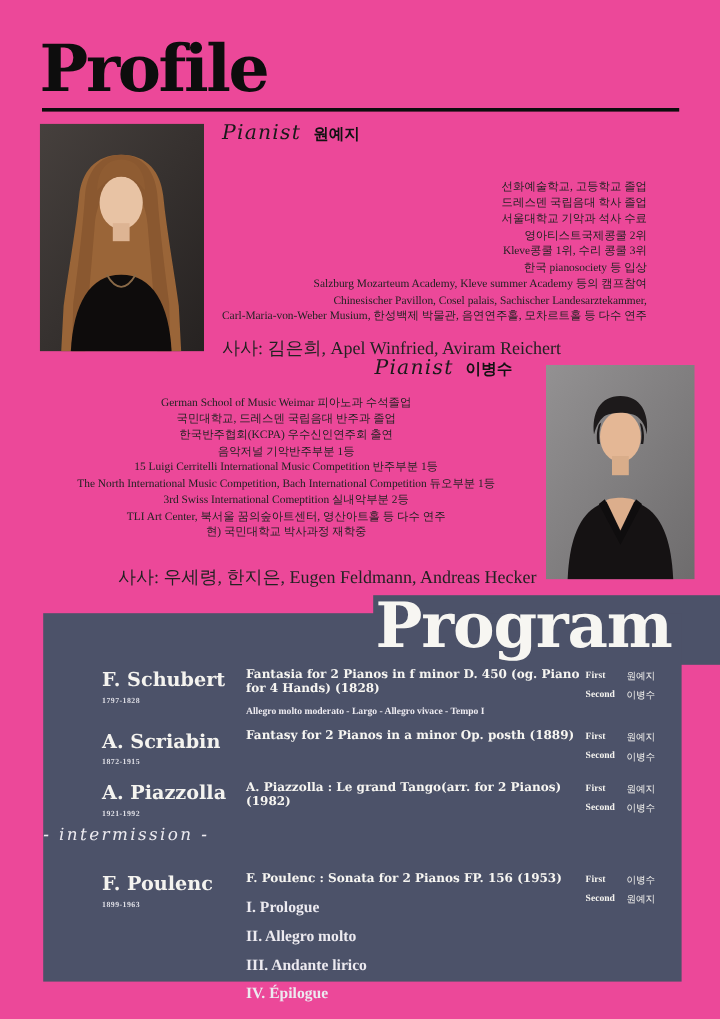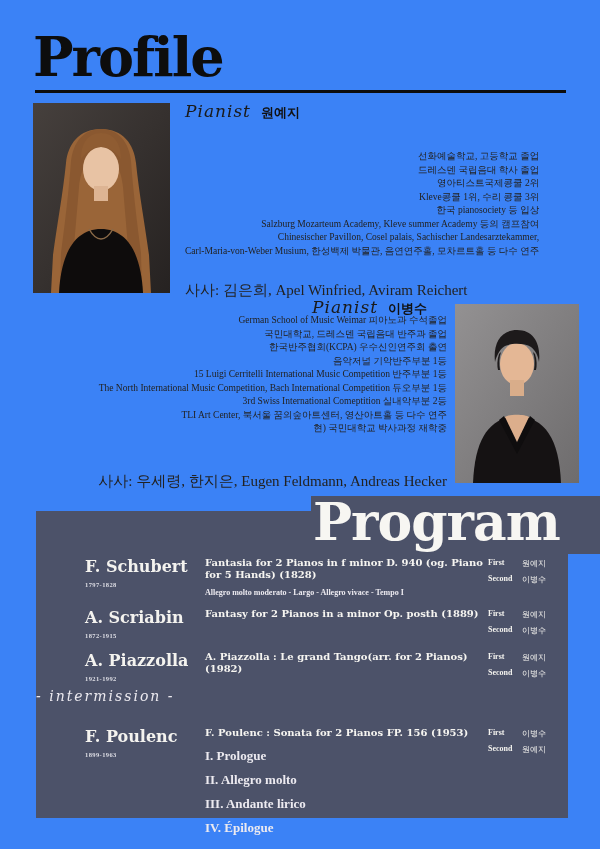--- a/index.html
+++ b/index.html
@@ -1,17 +1,17 @@
 <!DOCTYPE html>
 <html><head>
 <meta charset="utf-8">
 <style>
   * { margin:0; padding:0; box-sizing:border-box; }
   body { background:#ffffff; font-family:"Liberation Serif","DejaVu Serif",serif; }
-  .page { position:relative; width:600px; height:849px; background:#3b82f6; overflow:hidden; }
+  .page { position:relative; width:600px; height:849px; background:#ec4899; overflow:hidden; }
 
   
   .profile-title {
     position:absolute; left:33px; top:26px;
     font-family:"DejaVu Serif",serif; font-weight:700;
     font-size:54px; line-height:62px; letter-spacing:-2px; color:#0d0d0d;
   }
   .header-rule { position:absolute; left:35px; top:90px; width:531px; height:3px; background:#0d0d0d; }
 
   
@@ -25,21 +25,21 @@
     font-family:"DejaVu Serif",serif; font-style:italic; font-size:17px; color:#1a1a1a; letter-spacing:1px;
   }
   .pianist-label .kname {
     font-family:"Liberation Serif",serif; font-weight:700; font-size:13px; color:#111; margin-left:6px;
   }
   .label-1 { left:185px; top:101px; }
   .label-2 { right:173px; top:297px; }
 
   .bio { position:absolute; font-size:9.5px; line-height:13.5px; color:#222; }
   .bio-1 { left:185px; top:150px; text-align:right; }
-  .bio-2 { left:30px; top:314px; width:417px; text-align:right; }
+  .bio-2 { left:30px; top:330px; width:417px; text-align:center; }
 
   .teachers { position:absolute; font-size:15px; color:#222; white-space:nowrap; }
   .teachers-1 { left:185px; top:281px; }
   .teachers-2 { left:30px; top:472px; width:417px; text-align:right; }
 
   
   .program-panel { position:absolute; left:36px; top:511px; width:532px; height:307px; }
   .program-title-bg { position:absolute; left:311px; top:496px; width:289px; height:58px; }
   .program-title {
     position:absolute; left:313px; top:490px; width:287px;
@@ -99,20 +99,21 @@
   </div>
 
   <div class="pianist-label label-1">
     <span class="script">Pianist</span>
     <span class="kname">원예지</span>
   </div>
 
   <div class="bio bio-1">
     <div>선화예술학교, 고등학교 졸업</div>
     <div>드레스덴 국립음대 학사 졸업</div>
+    <div>서울대학교 기악과 석사 수료</div>
     <div>영아티스트국제콩쿨 2위</div>
     <div>Kleve콩쿨 1위, 수리 콩쿨 3위</div>
     <div>한국 pianosociety 등 입상</div>
     <div>Salzburg Mozarteum Academy,  Kleve summer Academy 등의 캠프참여</div>
     <div>Chinesischer Pavillon,  Cosel palais,  Sachischer Landesarztekammer,</div>
     <div>Carl-Maria-von-Weber Musium,  한성백제 박물관,  음연연주홀,  모차르트홀 등 다수 연주</div>
   </div>
   <div class="teachers teachers-1">사사: 김은희,  Apel Winfried,  Aviram Reichert</div>
 
   <div class="pianist-label label-2">
@@ -155,21 +156,21 @@
 
   <div class="program-title-bg" style="background: rgb(76, 82, 105);"></div>
   <div class="program-panel" style="background: rgb(76, 82, 105);">
 
     <div class="prog-row row-0">
       <div class="composer-col">
         <div class="composer">F. Schubert</div>
         <div class="dates">1797-1828</div>
       </div>
       <div class="piece-col">
-        <div class="piece-title">Fantasia for 2 Pianos in f minor D. 940 (og. Piano for 5 Hands) (1828)</div>
+        <div class="piece-title">Fantasia for 2 Pianos in f minor D. 450 (og. Piano for 4 Hands) (1828)</div>
         <div class="piece-subtitle">Allegro molto moderato - Largo - Allegro vivace - Tempo I</div>
       </div>
       <div class="cast-col">
         <div class="cast-line">
           <span class="cast-role">First</span>
           <span class="cast-name">원예지</span>
         </div>
         <div class="cast-line">
           <span class="cast-role">Second</span>
           <span class="cast-name">이병수</span>

